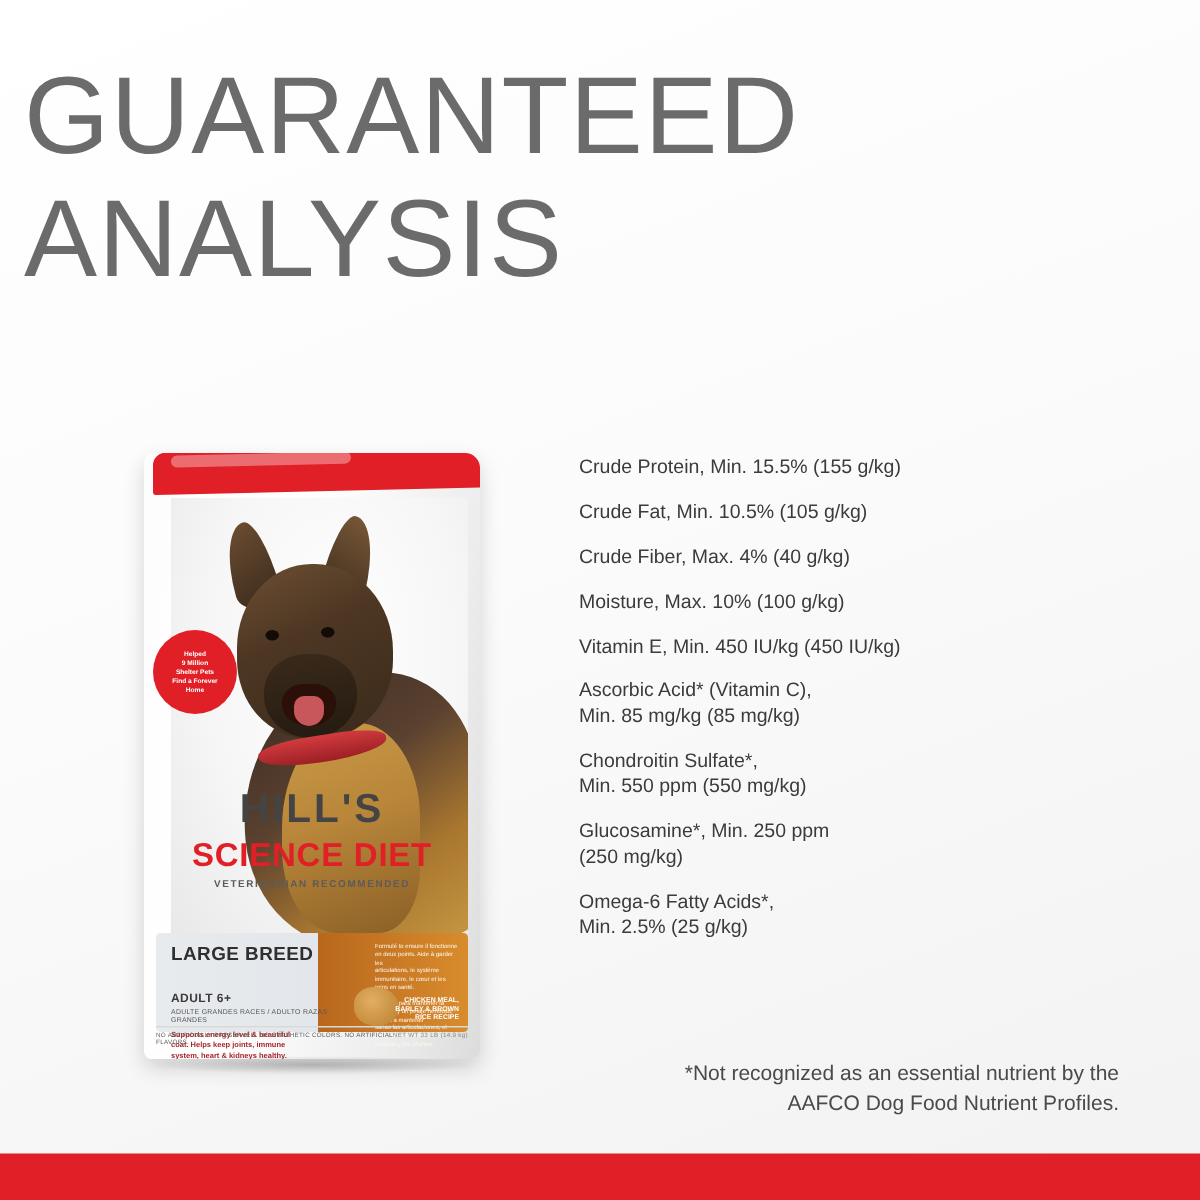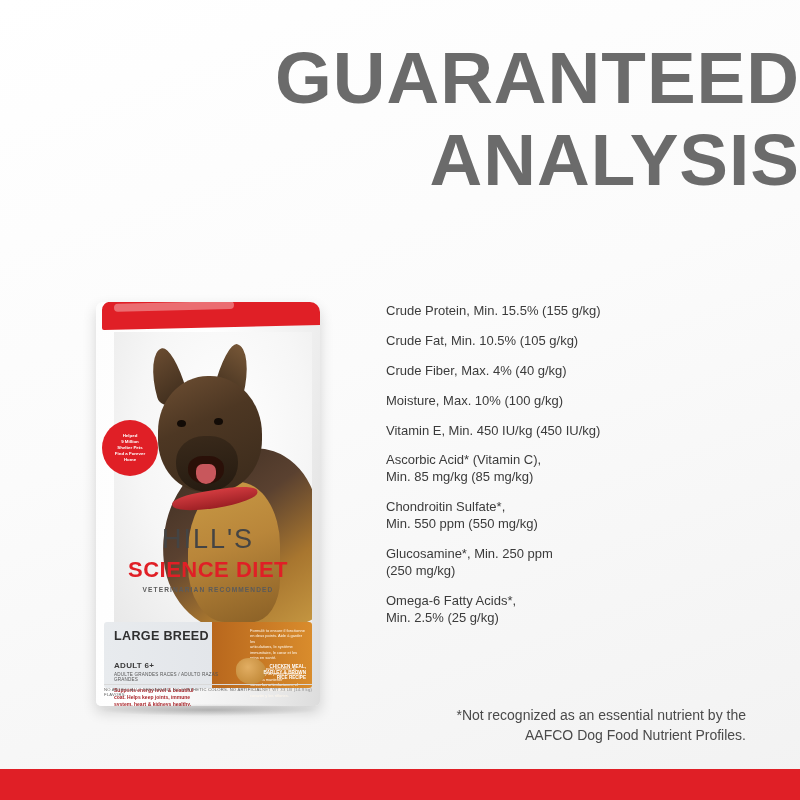--- a/index.html
+++ b/index.html
@@ -12,24 +12,24 @@
   .page {
     position: relative;
     width: 800px; height: 800px;
     background: linear-gradient(160deg, #ffffff 0%, #fbfbfb 45%, #f2f2f2 100%);
     overflow: hidden;
   }
 
   
   .heading {
     position: absolute;
-    top: 42px; left: 0; right: 0;
-    text-align: right;
+    top: 42px; left: 16px; right: 0;
+    text-align: left;
     color: #6b6b6b;
-    font-weight: bold;
+    font-weight: normal;
     letter-spacing: 1px;
     line-height: 0.98;
   }
   .heading .line1 {
     display: block;
     font-size: 73px;
   }
   .heading .line2 {
     display: block;
     font-size: 73px;
@@ -210,21 +210,21 @@
   }
 
   .brand-block {
     position: absolute;
     left: 0; right: 0;
     top: 222px;
     text-align: center;
   }
   .brand-hills {
     font-size: 27px;
-    font-weight: normal;
+    font-weight: bold;
     color: #444;
     letter-spacing: 2px;
   }
   .brand-science {
     font-size: 22px;
     font-weight: bold;
     color: #e01f26;
     letter-spacing: 0.5px;
     margin-top: 2px;
   }

